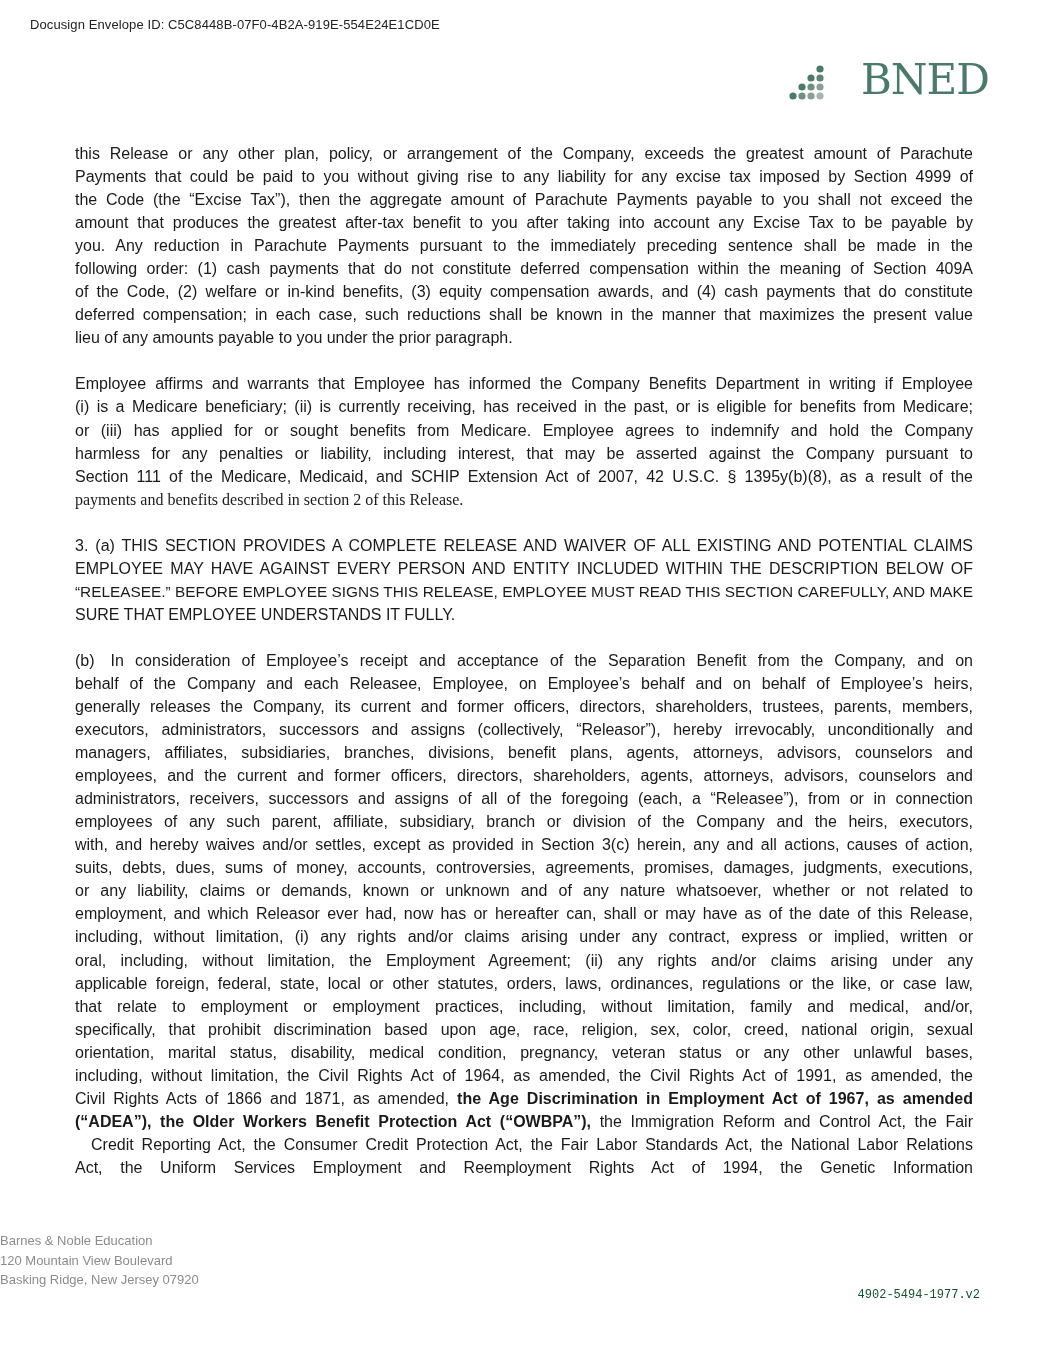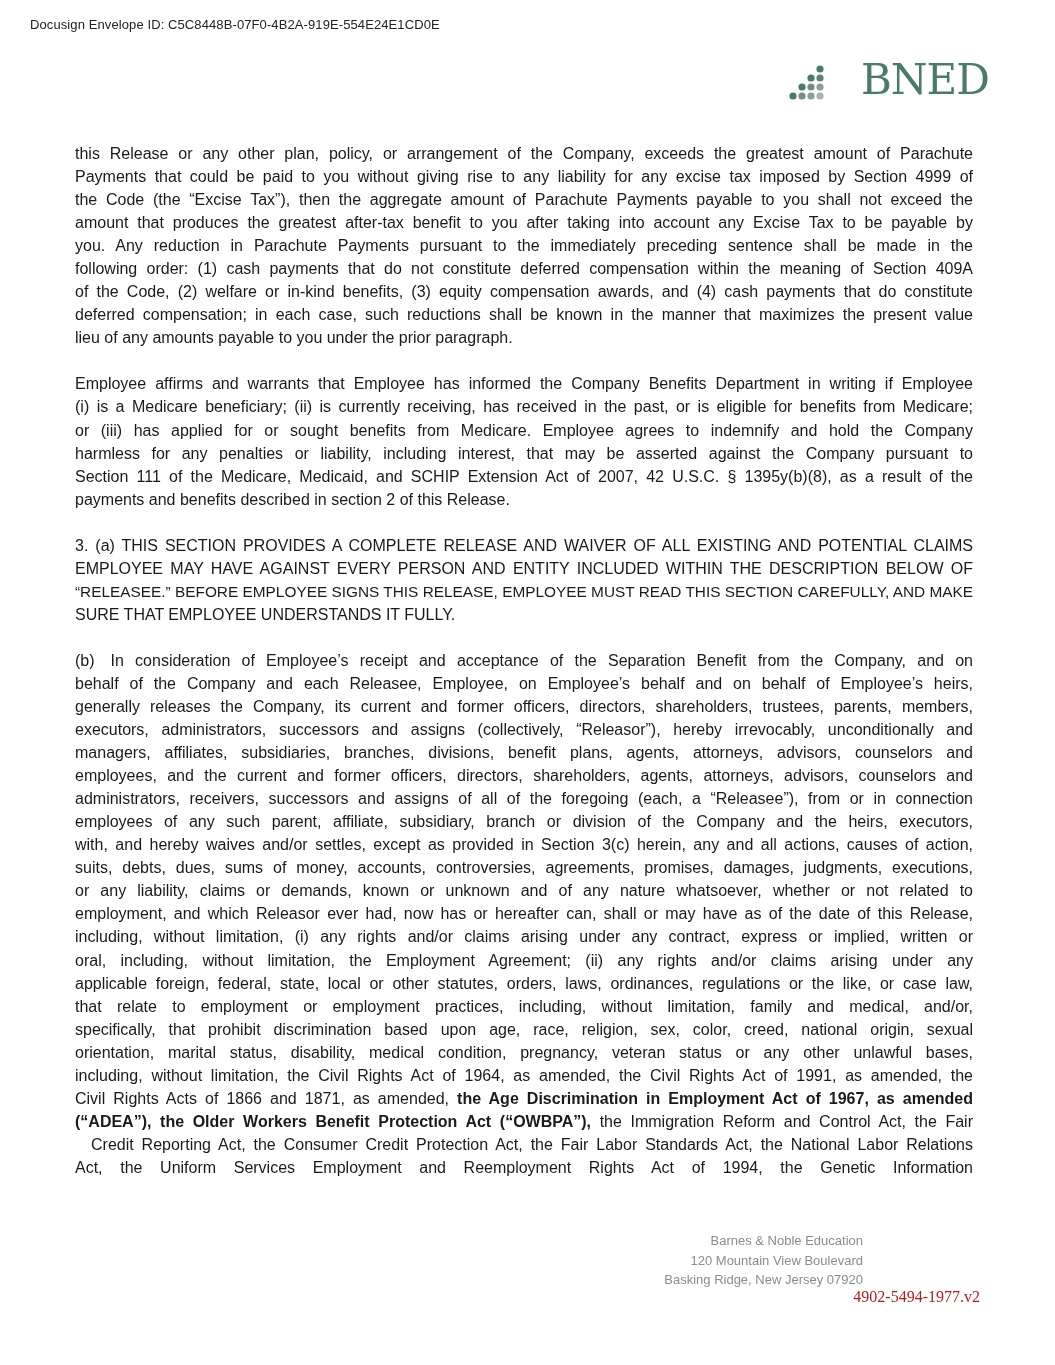--- a/index.html
+++ b/index.html
@@ -27,26 +27,26 @@
   }
   .para { margin: 0 0 23px 0; }
   .line {
     display: block; text-align: justify; text-align-last: justify;
     white-space: nowrap; height: 23.05px; overflow: visible;
   }
   .line.last { text-align-last: left; }
   b { font-weight: bold; }
   .footer {
     position: absolute; left: 0; width: 863px; top: 1231px;
-    text-align: right; font-family: "Liberation Sans", sans-serif;
+    text-align: left; font-family: "Liberation Sans", sans-serif;
     font-size: 13px; line-height: 19.5px; color: #8c8c8c;
   }
   .docnum {
     position: absolute; right: 75px; top: 1288px;
-    font-family: Liberation Serif, serif; font-size: 16px; color: #b91c1c;
+    font-family: Liberation Mono, monospace; font-size: 12px; color: #14532d;
   }
 </style>
 </head>
 <body>
 
 <div class="envelope">Docusign Envelope ID: C5C8448B-07F0-4B2A-919E-554E24E1CD0E</div>
 
 <div class="logo">
   <svg class="logo-dots" viewBox="0 0 42 36">
     <circle cx="36" cy="5" r="3.6" fill="#4a7a68"></circle>
@@ -76,21 +76,21 @@
     <span class="line" style="white-space: nowrap;">deferred compensation; in each case, such reductions shall be known in the manner that maximizes the present value</span>
     <span class="line last" style="white-space: nowrap;">lieu of any amounts payable to you under the prior paragraph.</span>
   </div>
 
   <div class="para">
     <span class="line" style="white-space: nowrap;">Employee affirms and warrants that Employee has informed the Company Benefits Department in writing if Employee</span>
     <span class="line" style="white-space: nowrap;">(i) is a Medicare beneficiary; (ii) is currently receiving, has received in the past, or is eligible for benefits from Medicare;</span>
     <span class="line" style="white-space: nowrap;">or (iii) has applied for or sought benefits from Medicare. Employee agrees to indemnify and hold the Company</span>
     <span class="line" style="white-space: nowrap;">harmless for any penalties or liability, including interest, that may be asserted against the Company pursuant to</span>
     <span class="line" style="white-space: nowrap;">Section 111 of the Medicare, Medicaid, and SCHIP Extension Act of 2007, 42 U.S.C. § 1395y(b)(8), as a result of the</span>
-    <span class="line last" style="white-space: nowrap;">payments and benefits described in section 2 of this Release.</span>
+    <span class="line last" style="white-space: nowrap; font-family: Liberation Serif, serif;">payments and benefits described in section 2 of this Release.</span>
   </div>
 
   <div class="para">
     <span class="line" style="white-space: nowrap;">3. (a) THIS SECTION PROVIDES A COMPLETE RELEASE AND WAIVER OF ALL EXISTING AND POTENTIAL CLAIMS</span>
     <span class="line" style="white-space: nowrap;">EMPLOYEE MAY HAVE AGAINST EVERY PERSON AND ENTITY INCLUDED WITHIN THE DESCRIPTION BELOW OF</span>
     <span class="line" style="white-space: nowrap; letter-spacing: 0px; font-size: 15.38px;">“RELEASEE.” BEFORE EMPLOYEE SIGNS THIS RELEASE, EMPLOYEE MUST READ THIS SECTION CAREFULLY, AND MAKE</span>
     <span class="line last" style="white-space: nowrap;">SURE THAT EMPLOYEE UNDERSTANDS IT FULLY.</span>
   </div>
 
   <div class="para">

